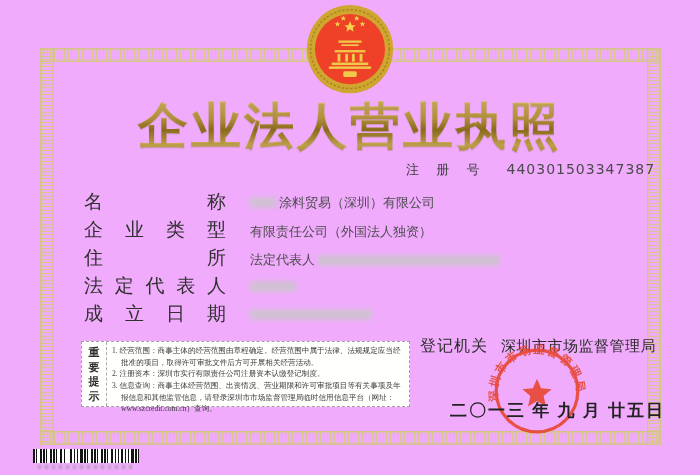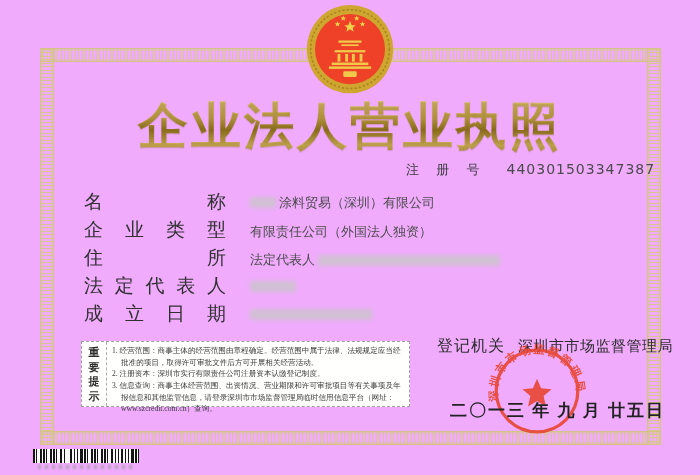--- a/index.html
+++ b/index.html
@@ -52,21 +52,21 @@
   
   .notice{position:absolute;left:62px;top:341px;width:327px;height:64px;
     border:1px dashed #9f9f9f;display:flex;background:#fffffe;margin-left:19px;}
   .notice .side{flex:0 0 18px;border-right:1px dashed #ababab;
     font-size:11px;font-weight:700;color:#2e2e2e;line-height:1.32;
     padding:3px 3px;width:1em;word-break:break-all;text-align:center;}
   .notice .body{flex:1;padding:3px 5px 2px 5px;font-size:7.6px;line-height:1.54;color:#3a3a3a;}
   .notice .item{padding-left:9px;text-indent:-9px;}
 
   
-  .registry{position:absolute;left:437px;top:336px;display:flex;align-items:baseline;}
+  .registry{position:absolute;left:420px;top:336px;display:flex;align-items:baseline;}
   .registry .lbl{font-size:16px;color:#2d2d2d;letter-spacing:1px;}
   .registry .val{font-size:15px;color:#2d2d2d;margin-left:13px;letter-spacing:.5px;}
   .seal{position:absolute;left:486px;top:340px;width:102px;height:102px;opacity:.88;}
   .issue-date{position:absolute;left:450px;top:399px;font-size:17px;color:#222;
     letter-spacing:2px;font-weight:600;}
 
   
   .barcode{position:absolute;left:33px;top:449px;width:106px;height:14px;
     background:repeating-linear-gradient(90deg,#141414 0 1.6px,#fff 1.6px 3.1px,#141414 3.1px 3.9px,#fff 3.9px 6.6px,#141414 6.6px 8.8px,#fff 8.8px 10.2px);}
   .barcode-digits{position:absolute;left:38px;top:465px;width:96px;height:4px;

